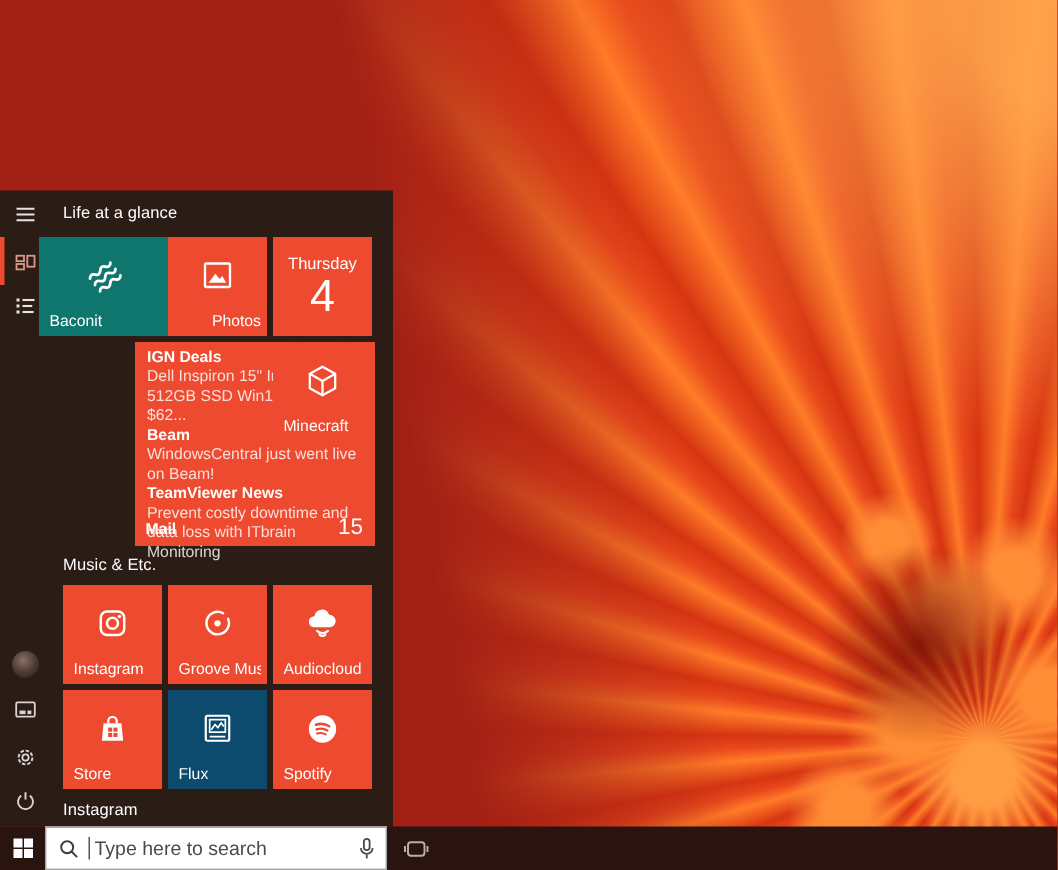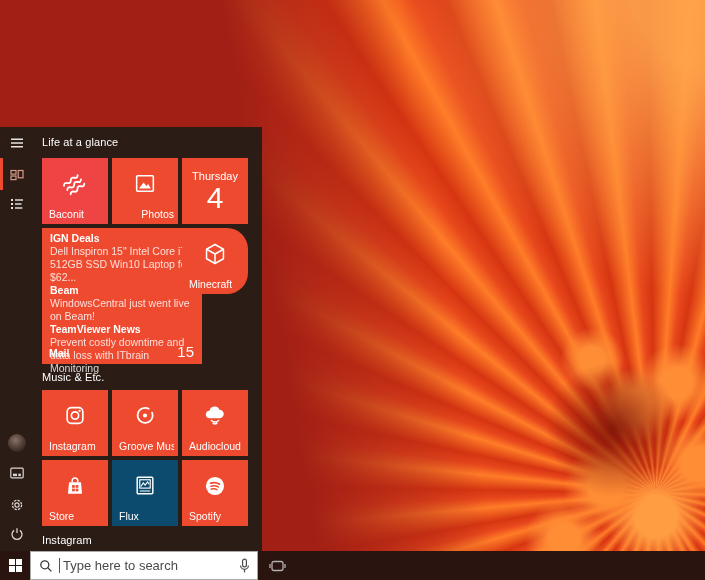--- a/index.html
+++ b/index.html
@@ -40,21 +40,21 @@
   }
   .group-label{position:absolute;left:42px;font-size:11px;color:#fff;letter-spacing:.1px;}
   .tile{
     position:absolute;width:66px;height:66px;color:#fff;cursor:pointer;
   }
   .tile .t-icon{position:absolute;left:50%;top:13px;transform:translateX(-50%);}
   .tile .t-label{
     position:absolute;left:7px;bottom:4px;right:4px;font-size:10.5px;
     white-space:nowrap;overflow:hidden;
   }
-  .tile.wide{width:160px;height:136px;}
+  .tile.wide{width:160px;height:136px;margin-left:48px;}
   .cal-name{margin-top:12px;text-align:center;font-size:11px;}
   .cal-num{text-align:center;font-size:30px;font-weight:200;line-height:32px;}
   .mail-news{padding:4px 8px 0 8px;font-size:10.5px;line-height:13px;}
   .news-title{font-weight:700;}
   .news-body{color:rgba(255,255,255,.82);}
   .mail-bottom{
     position:absolute;left:7px;right:8px;bottom:4px;
     display:flex;justify-content:space-between;align-items:baseline;
   }
   .mail-label{font-size:10.5px;font-weight:bold;}
@@ -133,21 +133,21 @@
     <div class="rail-btn" style="top:399px;">
       <svg width="16" height="16" viewBox="0 0 16 16">
         <path d="M8 2.2 V7" stroke="#d9d4d1" stroke-width="1.3" fill="none"></path>
         <path d="M5.1 4.4 a5 5 0 1 0 5.8 0" stroke="#d9d4d1" stroke-width="1.3" fill="none"></path>
       </svg>
     </div>
   </div>
 
   <div class="group-label" style="top:9px;">Life at a glance</div>
 
-  <div class="tile" style="left:42px;top:31px;background:#ef4444;">
+  <div class="tile" style="left:26px;top:31px;background:#0f766e;padding-left:24px;">
     <svg class="t-icon" width="26" height="26" viewBox="0 0 24 24">
       <g transform="rotate(-38 12 12)" stroke="#fff" stroke-width="1.7" fill="none" stroke-linecap="round">
         <path d="M3 7 q2 -2.4 4 0 t4 0 t4 0 t4 0"></path>
         <path d="M3 12 q2 -2.4 4 0 t4 0 t4 0 t4 0"></path>
         <path d="M3 17 q2 -2.4 4 0 t4 0 t4 0 t4 0"></path>
       </g>
     </svg>
     <div class="t-label">Baconit</div>
   </div>
 

